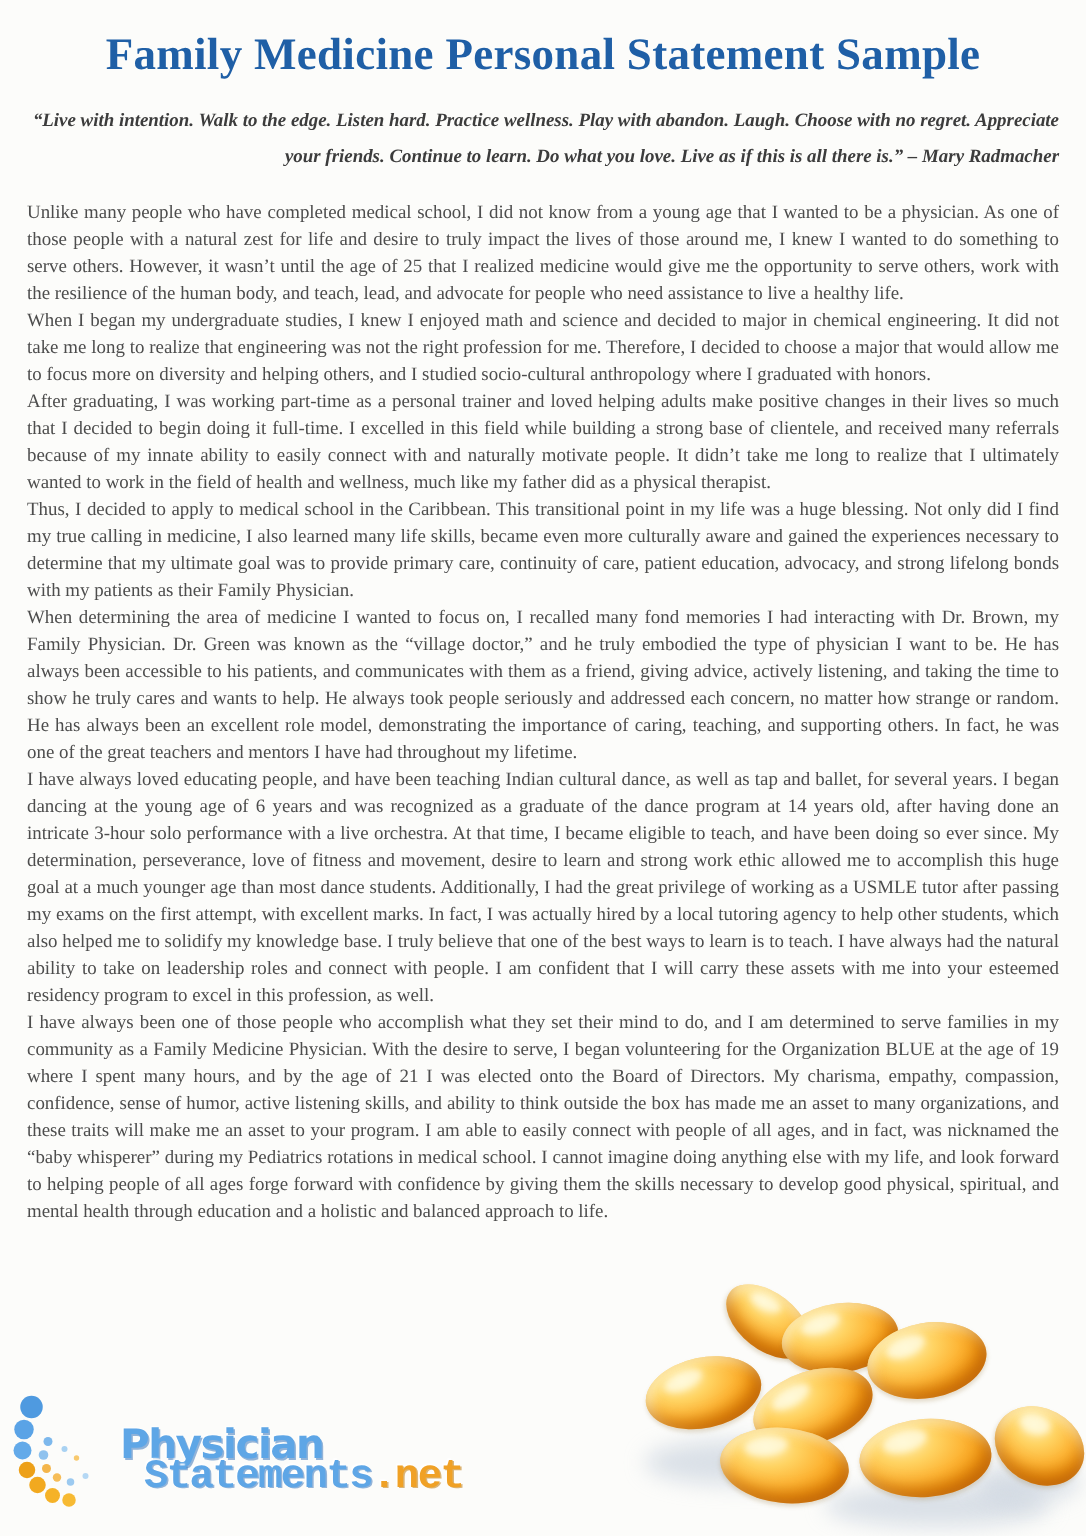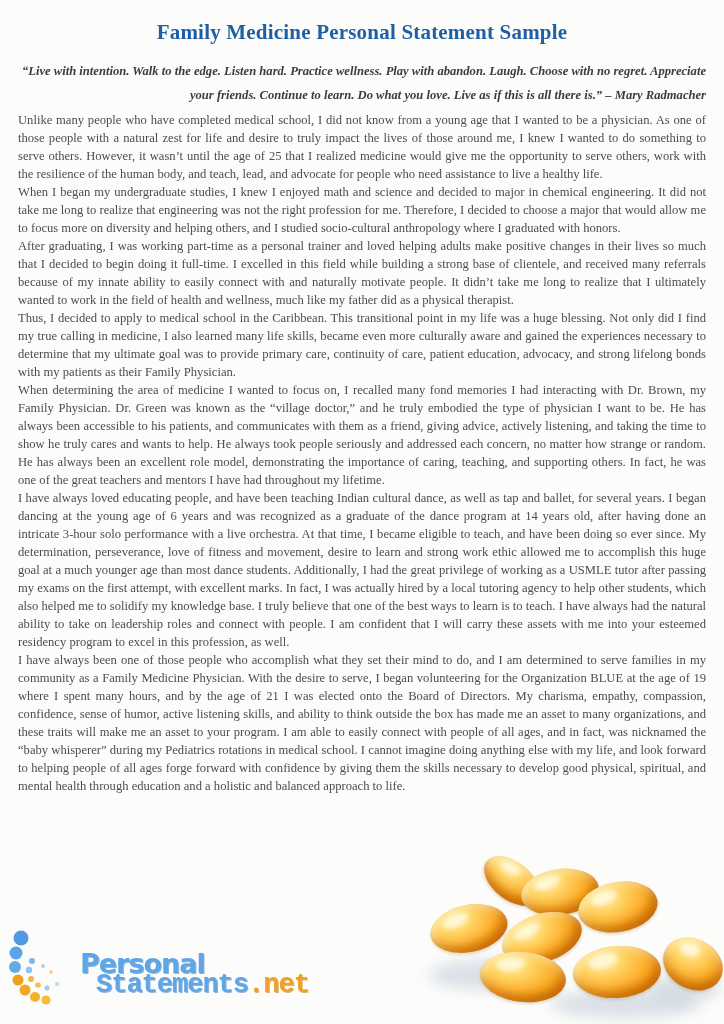--- a/index.html
+++ b/index.html
@@ -14,33 +14,33 @@
     position: relative;
     width: 724px;
     height: 1024px;
     padding: 20px 18px 0 18px;
   }
   .doc-title {
     text-align: center;
     color: #1f5fa6;
     font-family: "Liberation Serif", serif;
     font-weight: 700;
-    font-size: 21px;
+    font-size: 30px;
     letter-spacing: 0.2px;
     margin-bottom: 14px;
   }
   .doc-quote {
     text-align: right;
     font-family: "Liberation Serif", serif;
     font-weight: 700;
     font-style: italic;
     font-size: 12.6px;
     line-height: 24px;
     color: #3c3c3c;
-    margin-bottom: 4px;
+    margin-bottom: 16px;
   }
   .doc-body p {
     font-size: 12.6px;
     line-height: 18px;
     color: #4d4d4d;
     text-align: justify;
     margin: 0;
   }
   
   .logo {
@@ -132,21 +132,21 @@
       <circle cx="38" cy="72" r="4.5" fill="#f7ba33"></circle>
       <circle cx="24" cy="33" r="3" fill="#7db8ec"></circle>
       <circle cx="21" cy="42" r="3.2" fill="#8fc2ee"></circle>
       <circle cx="23" cy="51" r="3" fill="#f4b54a"></circle>
       <circle cx="30" cy="57" r="2.8" fill="#f6bd58"></circle>
       <circle cx="39" cy="60" r="2.5" fill="#9ccaf0"></circle>
       <circle cx="35" cy="38" r="2" fill="#a9d2f2"></circle>
       <circle cx="43" cy="44" r="1.8" fill="#f8c96e"></circle>
       <circle cx="49" cy="56" r="2" fill="#b5d8f4"></circle>
     </svg>
-    <span class="logo-line logo-line2">Personal</span>
+    <span class="logo-line logo-line2">Physician</span>
     <span class="logo-line logo-line3"><span>Statements</span><span class="logo-suffix">.net</span></span>
   </div>
 
   <div class="capsules">
     <div class="capsule-shadow" style="left:30px; top:110px; width:120px; height:30px;"></div>
     <div class="capsule-shadow" style="left:150px; top:140px; width:150px; height:28px;"></div>
     <div class="capsule-shadow" style="left:250px; top:125px; width:70px; height:26px;"></div>
 
     <div class="capsule" style="left:80px;  top:12px;  width:64px; height:38px; transform:rotate(38deg);"></div>
     <div class="capsule" style="left:121px; top:19px;  width:78px; height:46px; transform:rotate(-8deg);"></div>

